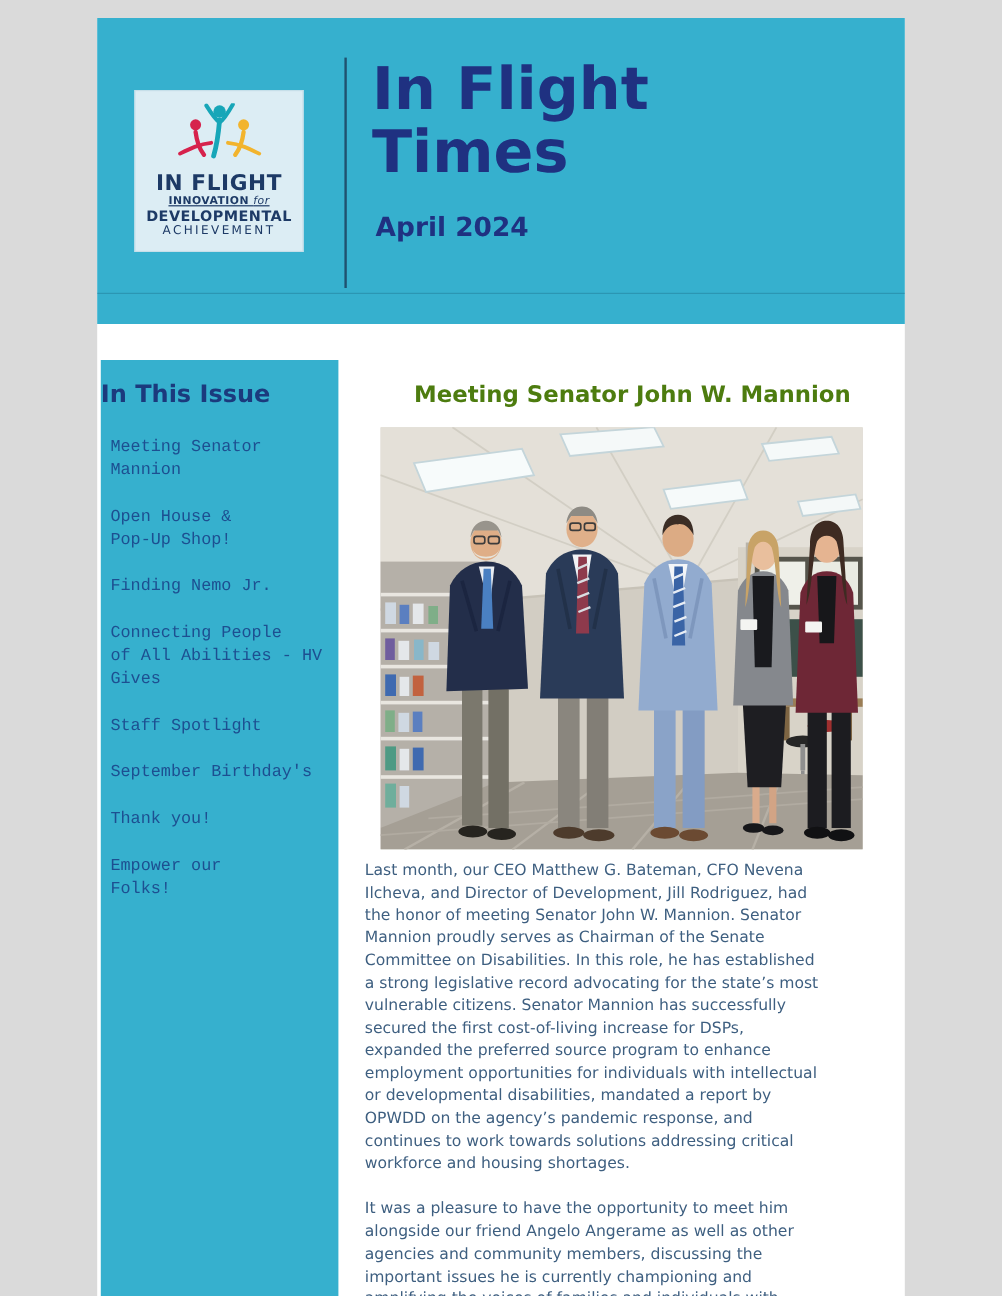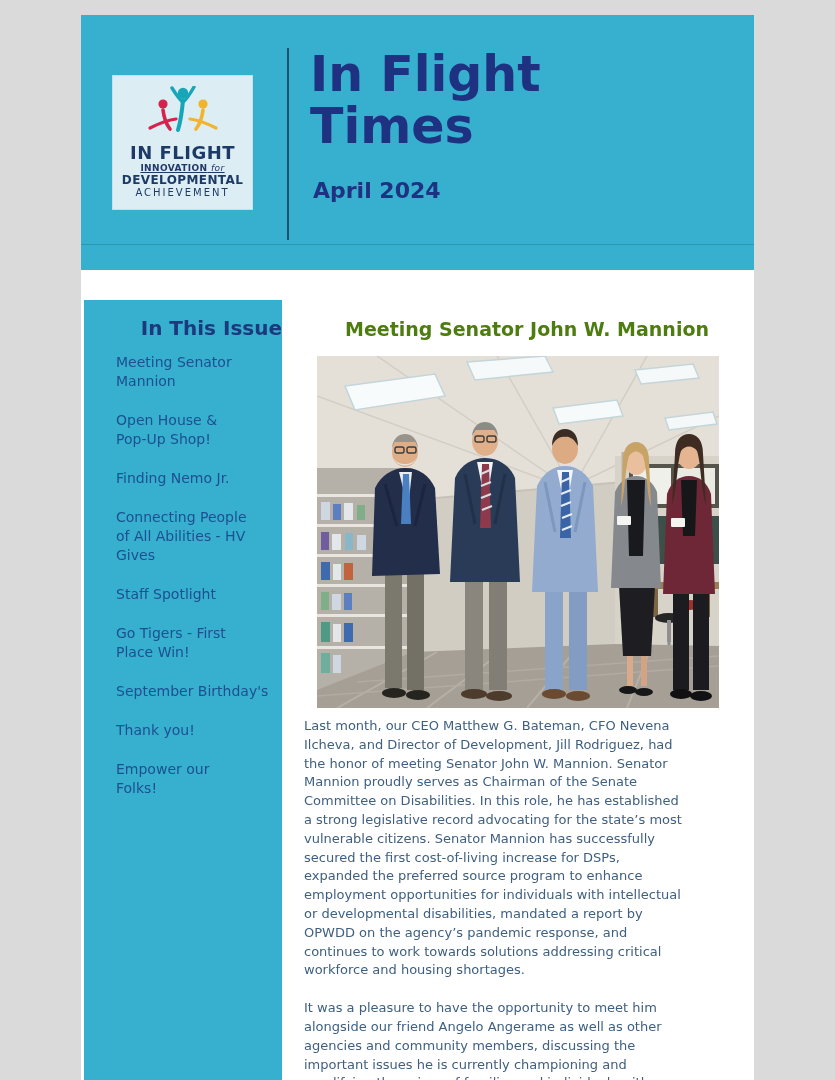--- a/index.html
+++ b/index.html
@@ -19,22 +19,22 @@
   .logo-line2 .for { font-weight:normal; font-style:italic; }
   .logo-line3 { font-size:12px; font-weight:bold; color:#1d3a66; letter-spacing:.4px; }
   .logo-line4 { font-size:10px; font-weight:normal; color:#1d3a66; letter-spacing:2px; }
   .header-divider { position:absolute; left:206px; top:33px; width:2px; height:192px; background:#20516f; }
   .nl-title { position:absolute; left:229px; top:34px; width:420px;
               font-size:49px; line-height:1.06; font-weight:bold; color:#1f3181; white-space:pre-line; }
   .nl-date  { position:absolute; left:232px; top:163px; font-size:22px; font-weight:bold; color:#1f3181; }
 
   
   .sidebar { position:absolute; left:3px; top:285px; width:198px; height:780px; background:#36b0ce; }
-  .sidebar-heading { margin-top:16px; text-align:right; font-size:20px; font-weight:bold; color:#1b3a7d; }
-  .sidebar-list { list-style:none; margin-top:13px; padding-left:32px; }
+  .sidebar-heading { margin-top:16px; text-align:left; font-size:20px; font-weight:bold; color:#1b3a7d; }
+  .sidebar-list { list-style:none; margin-top:24px; padding-left:8px;font-family:Liberation Mono, monospace; }
   .sidebar-item { font-size:14px; line-height:19px; color:#1d4f91; white-space:pre-line;
                   margin-bottom:20px; cursor:pointer; }
 
   
   .main { position:absolute; left:223px; top:285px; width:446px; }
   .article-heading { margin-top:18px; text-align:center; font-size:19px; font-weight:bold; color:#4d7c0f; }
   .photo-wrap { margin:16px 0 0 13px; width:402px; height:352px; }
   .photo-wrap svg { display:block; }
   .para { margin:9px 0 0 0; font-size:13px; line-height:18.8px; color:#3e5f80; white-space:pre-line; }
   .para + .para { margin-top:19px; }
@@ -77,22 +77,20 @@
     <ul class="sidebar-list">
       <li class="sidebar-item">Meeting Senator
 Mannion</li>
       <li class="sidebar-item">Open House &amp;
 Pop-Up Shop!</li>
       <li class="sidebar-item">Finding Nemo Jr.</li>
       <li class="sidebar-item">Connecting People
 of All Abilities - HV
 Gives</li>
       <li class="sidebar-item">Staff Spotlight</li>
-      <li class="sidebar-item">Go Tigers - First
-Place Win!</li>
       <li class="sidebar-item">September Birthday's</li>
       <li class="sidebar-item">Thank you!</li>
       <li class="sidebar-item">Empower our
 Folks!</li>
     </ul>
   </div>
 
   <div class="main">
     <div class="article-heading">Meeting Senator John W. Mannion</div>
 

